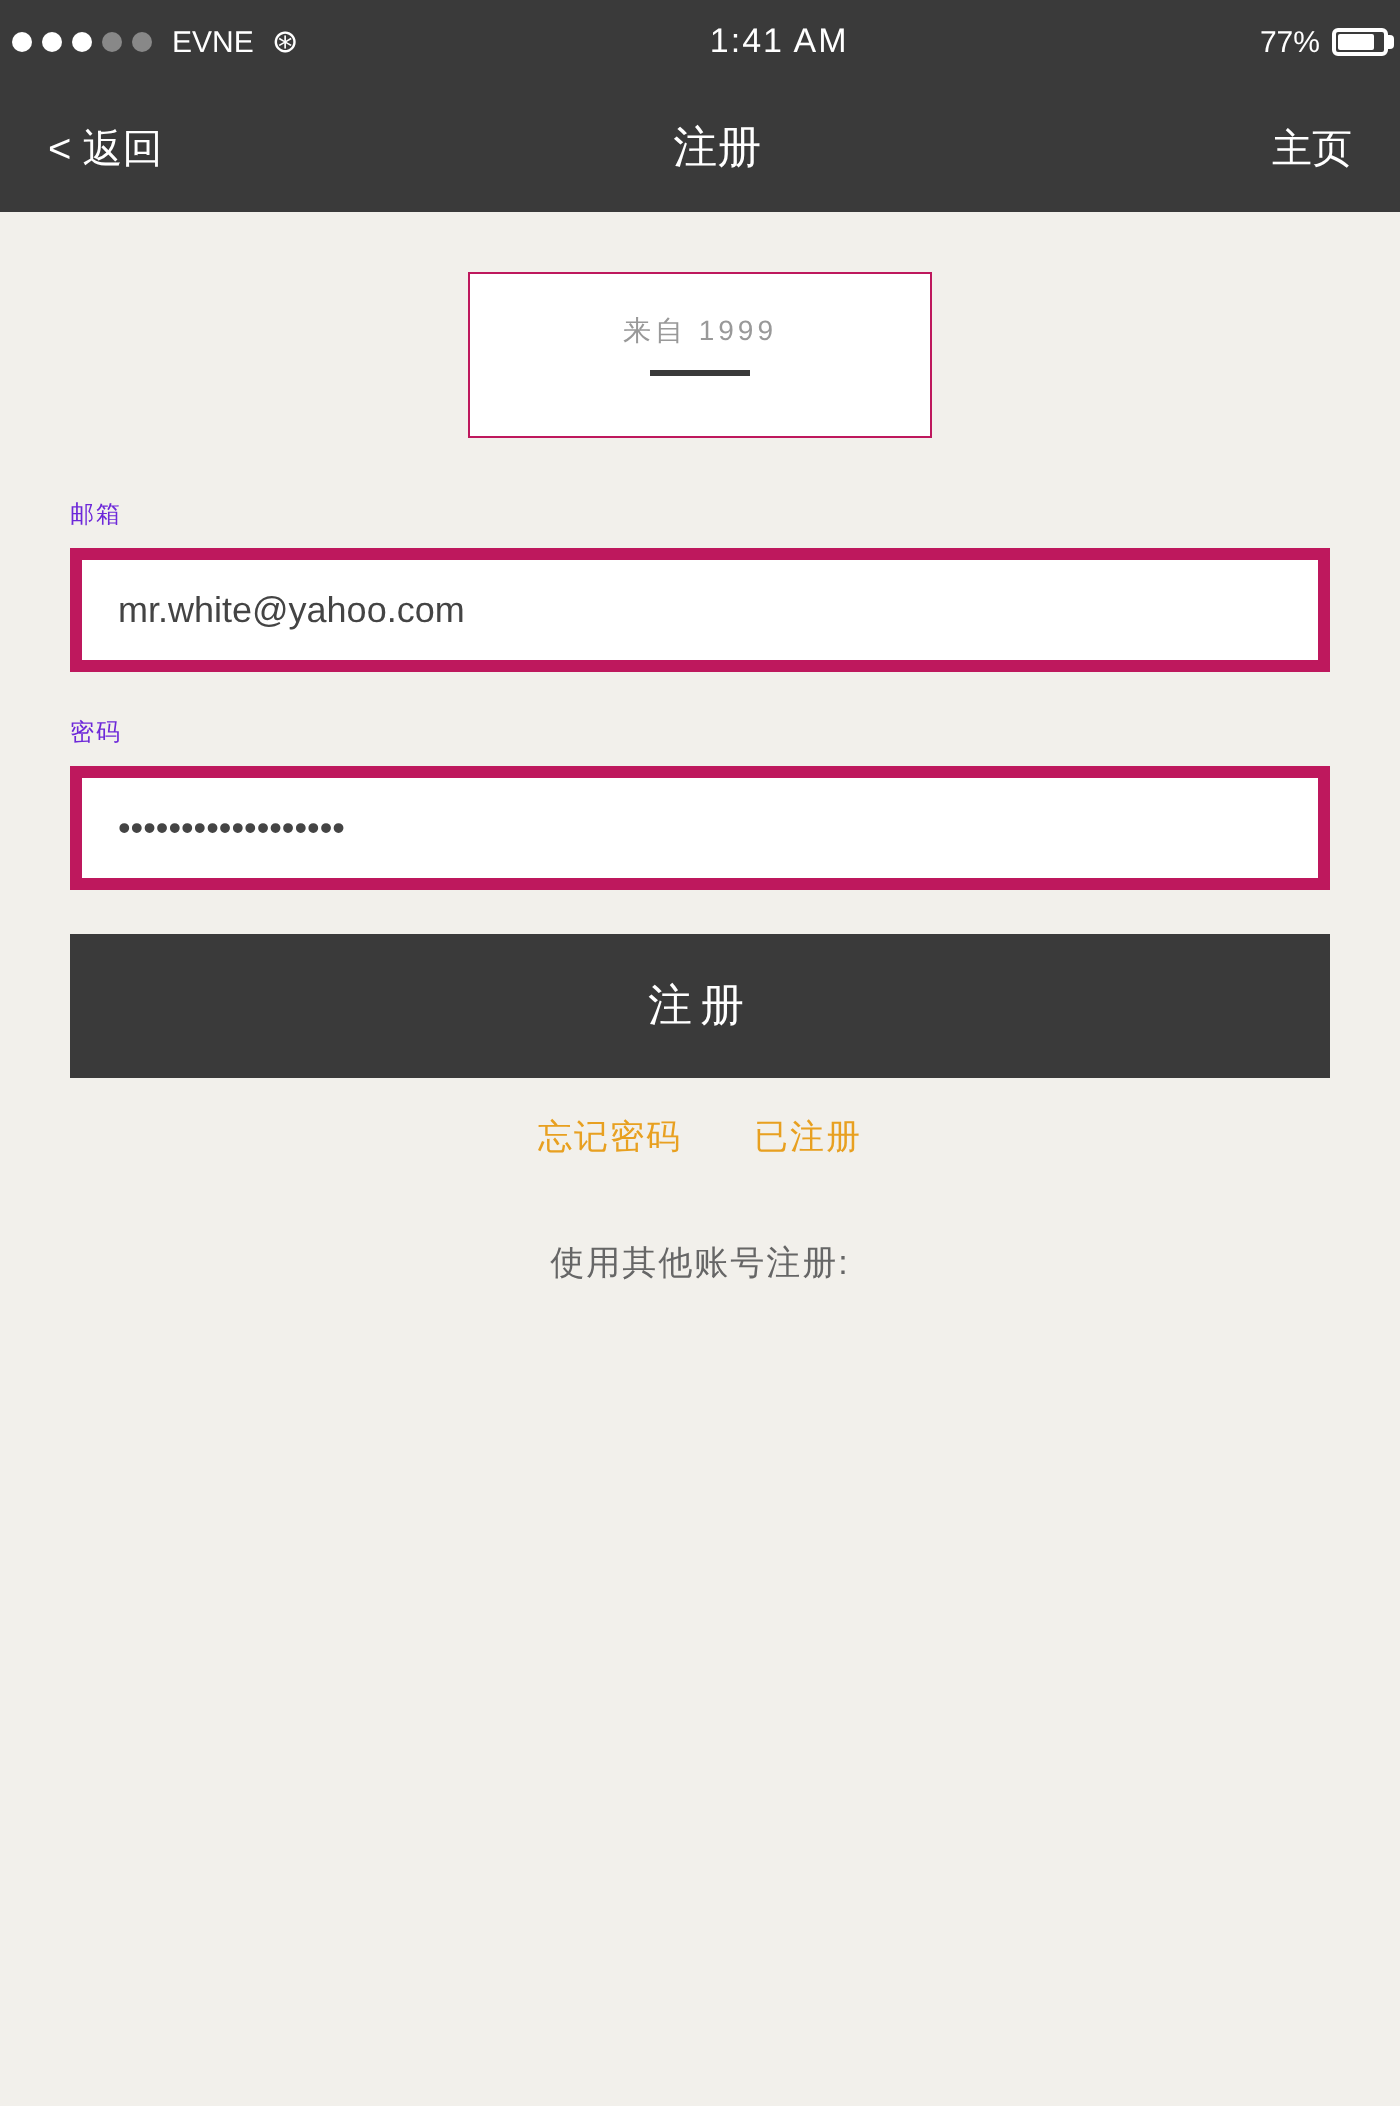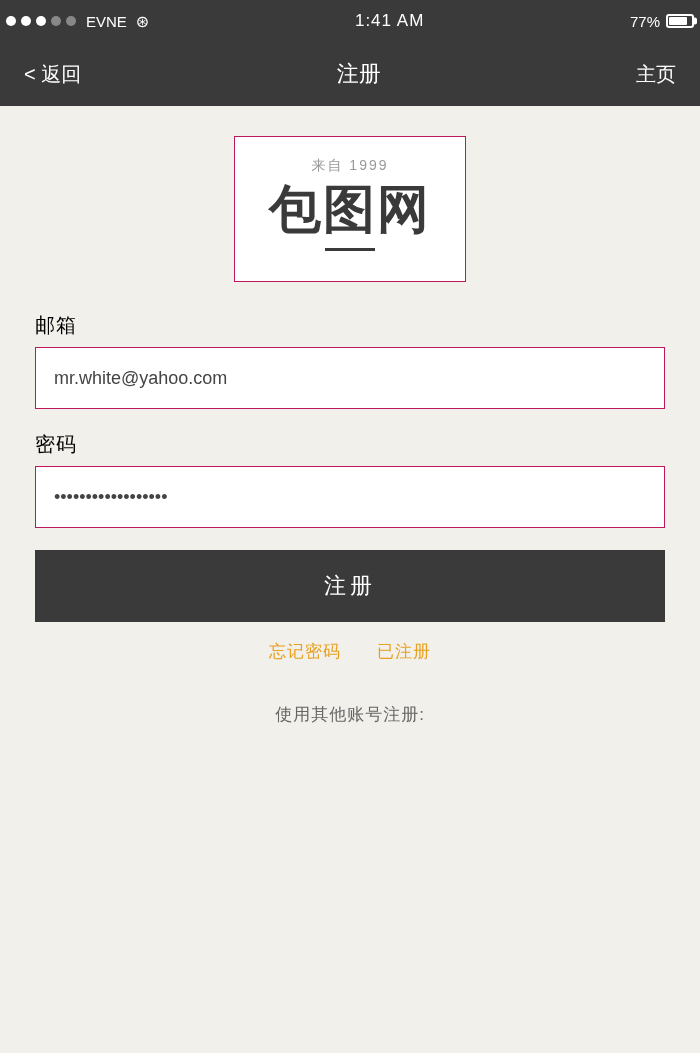--- a/index.html
+++ b/index.html
@@ -182,30 +182,30 @@
       color: #555;
       letter-spacing: 2px;
     }
 
     
     .form-section {
       margin-bottom: 0;
     }
 
     .field-label {
-      font-size: 20px;
-      color: #000000;
+      font-size: 12px;
+      color: #6d28d9;
       margin-bottom: 8px;
       letter-spacing: 1px;
     }
 
     .form-input {
       width: 100%;
       height: 62px;
-      border: 1px solid #be185d;
+      border: 6px solid #be185d;
       background-color: #fff;
       padding: 0 18px;
       font-size: 18px;
       color: #444;
       outline: none;
       margin-bottom: 22px;
       font-family: inherit;
     }
 
     .form-input::placeholder {
@@ -316,21 +316,20 @@
 <div class="nav-bar">
   <div class="nav-back">&lt; 返回</div>
   <div class="nav-title">注册</div>
   <div class="nav-home">主页</div>
 </div>
 
 <div class="main-content">
 
   <div class="logo-card">
     <div class="logo-subtitle">来自 1999</div>
-    <div class="logo-title">包图网</div>
     <div class="logo-divider"></div>
   </div>
 
   <div class="form-section watermark-area">
 
     <div class="field-label">邮箱</div>
     <input type="email" class="form-input" value="mr.white@yahoo.com" style="">
 
     <div class="field-label">密码</div>
     <input type="password" class="form-input" value="passwordexample123" style="">

